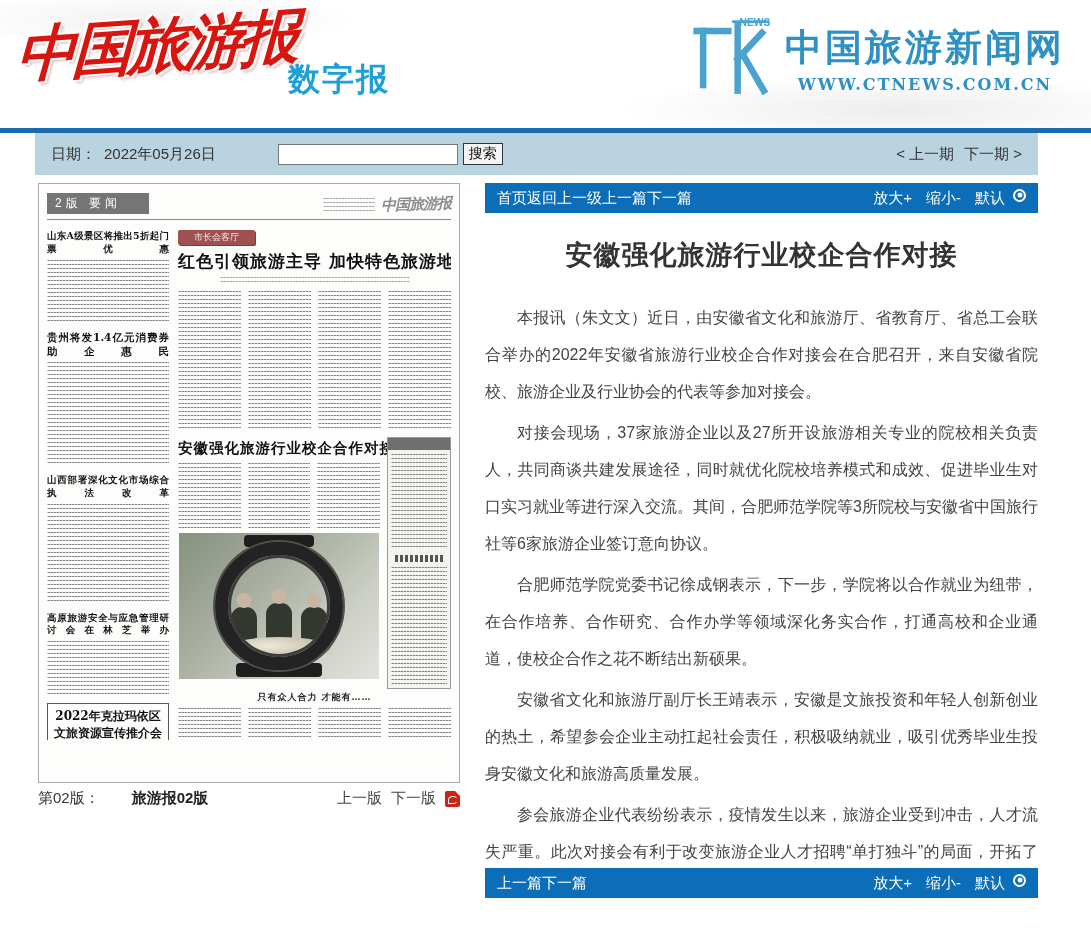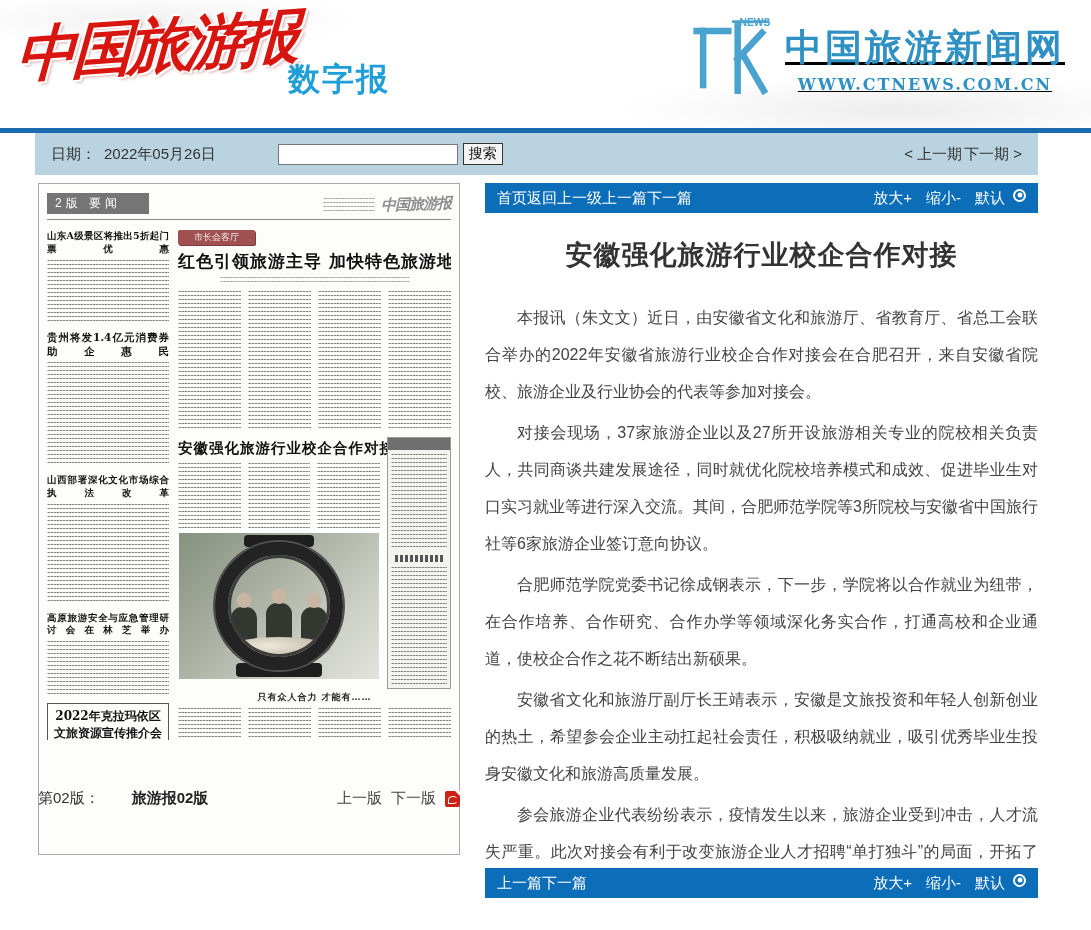--- a/index.html
+++ b/index.html
@@ -9,38 +9,38 @@
   .header { position:absolute; left:0; top:0; width:1091px; height:128px; background:
     radial-gradient(ellipse 300px 40px at 150px 20px, #f1f1f1 0%, transparent 70%),
     radial-gradient(ellipse 400px 50px at 900px 110px, #ededed 0%, transparent 70%),
     #ffffff; }
   .logo-cn { position:absolute; left:16px; top:6px; font-family:"DejaVu Serif", serif; font-style:italic; font-weight:bold;
     font-size:60px; color:#d8150f; transform:rotate(-4deg) skewX(-6deg); letter-spacing:-4px; white-space:nowrap;
     text-shadow:2px 2px 0 #fff, -2px -2px 0 #fff, 3px 3px 3px rgba(150,30,30,.35); }
   .logo-digital { position:absolute; left:288px; top:58px; font-size:32px; font-weight:bold; color:#1f9fd8; letter-spacing:2px; }
   .logo-right { position:absolute; right:26px; top:16px; display:flex; align-items:center; gap:10px; }
   .logo-right svg { display:block; }
-  .lr-text { text-align:center;text-decoration:underline; }
+  .lr-text { text-align:center; }
   .lr-title { font-family:"DejaVu Serif", serif; font-weight:bold; font-size:37px; color:#2e90c3; letter-spacing:3px; white-space:nowrap; }
   .lr-url { font-family:"DejaVu Serif", serif; font-weight:bold; font-size:16px; color:#2e90c3; letter-spacing:2px; margin-top:2px; }
 
   .blue-line { position:absolute; left:0; top:128px; width:1091px; height:5px; background:#1a6ab0; }
 
   
   .date-bar { position:absolute; left:35px; top:133px; width:1003px; height:42px; background:#b9d3e0;
     display:flex; align-items:center; padding:0 16px; font-size:15px; color:#333; }
   .date-bar .date-label { white-space:pre; }
   .date-bar .date-value { margin-left:8px; }
   .search-input { margin-left:62px; width:180px; height:21px; border:1px solid #777; background:#fff; font-size:13px; padding:0 4px; }
   .search-btn { margin-left:5px; height:22px; border:1px solid #333; background:#f4f4f4; font-size:14px; color:#111; padding:0 5px; cursor:pointer; font-family:"Liberation Sans",sans-serif; }
-  .issue-nav { margin-left:auto; display:flex; gap:2px; }
+  .issue-nav { margin-left:auto; display:flex; gap:10px; }
   .issue-nav span { cursor:pointer; }
 
   
-  .thumb-panel { position:absolute; left:38px; top:183px; width:422px; height:672px; background:#fdfdfc;
+  .thumb-panel { position:absolute; left:38px; top:183px; width:422px; height:600px; background:#fdfdfc;
     border:1px solid #a9a9a9; padding:9px 8px 6px; overflow:hidden; }
   .np { color:#2a2a2a; }
   .np-head { display:flex; justify-content:space-between; align-items:flex-start; }
   .np-tag { background:#757575; color:#fff; font-size:12px; letter-spacing:4px; padding:2px 28px 2px 8px; }
   .np-mast-wrap { display:flex; align-items:center; gap:6px; margin-top:2px; }
   .np-dateline { width:52px; height:13px; }
   .np-mast { font-family:"DejaVu Serif", serif; font-style:italic; font-weight:bold; font-size:15px; color:#8d8d8d;
     letter-spacing:-1px; transform:rotate(-2deg); white-space:nowrap; }
   .np-rule { border:none; border-top:1px solid #8a8a8a; margin:5px 0 6px; }
 

